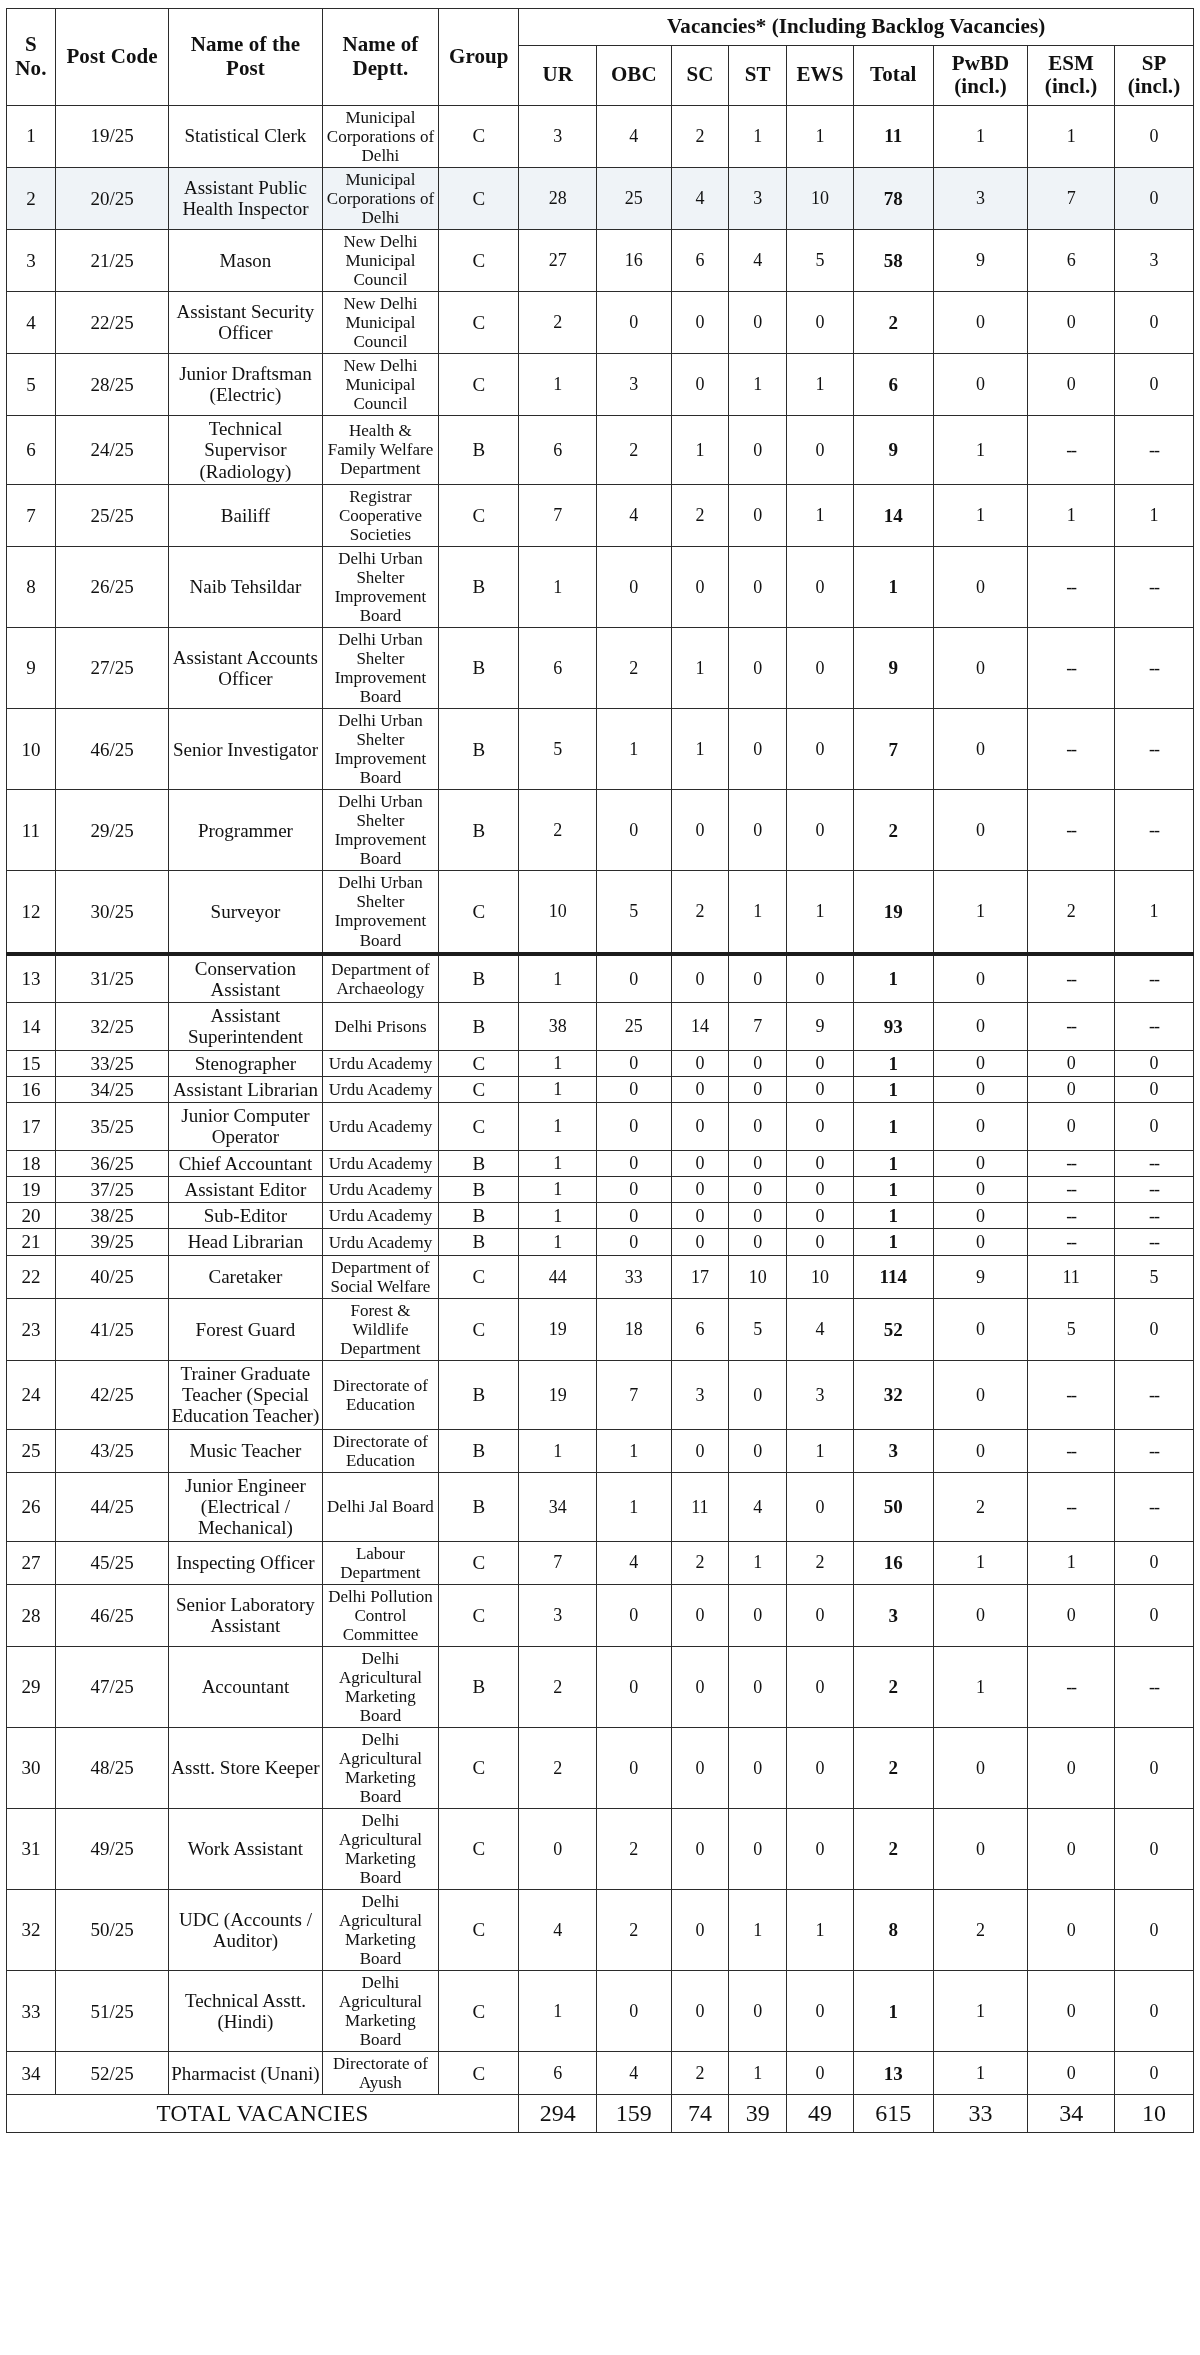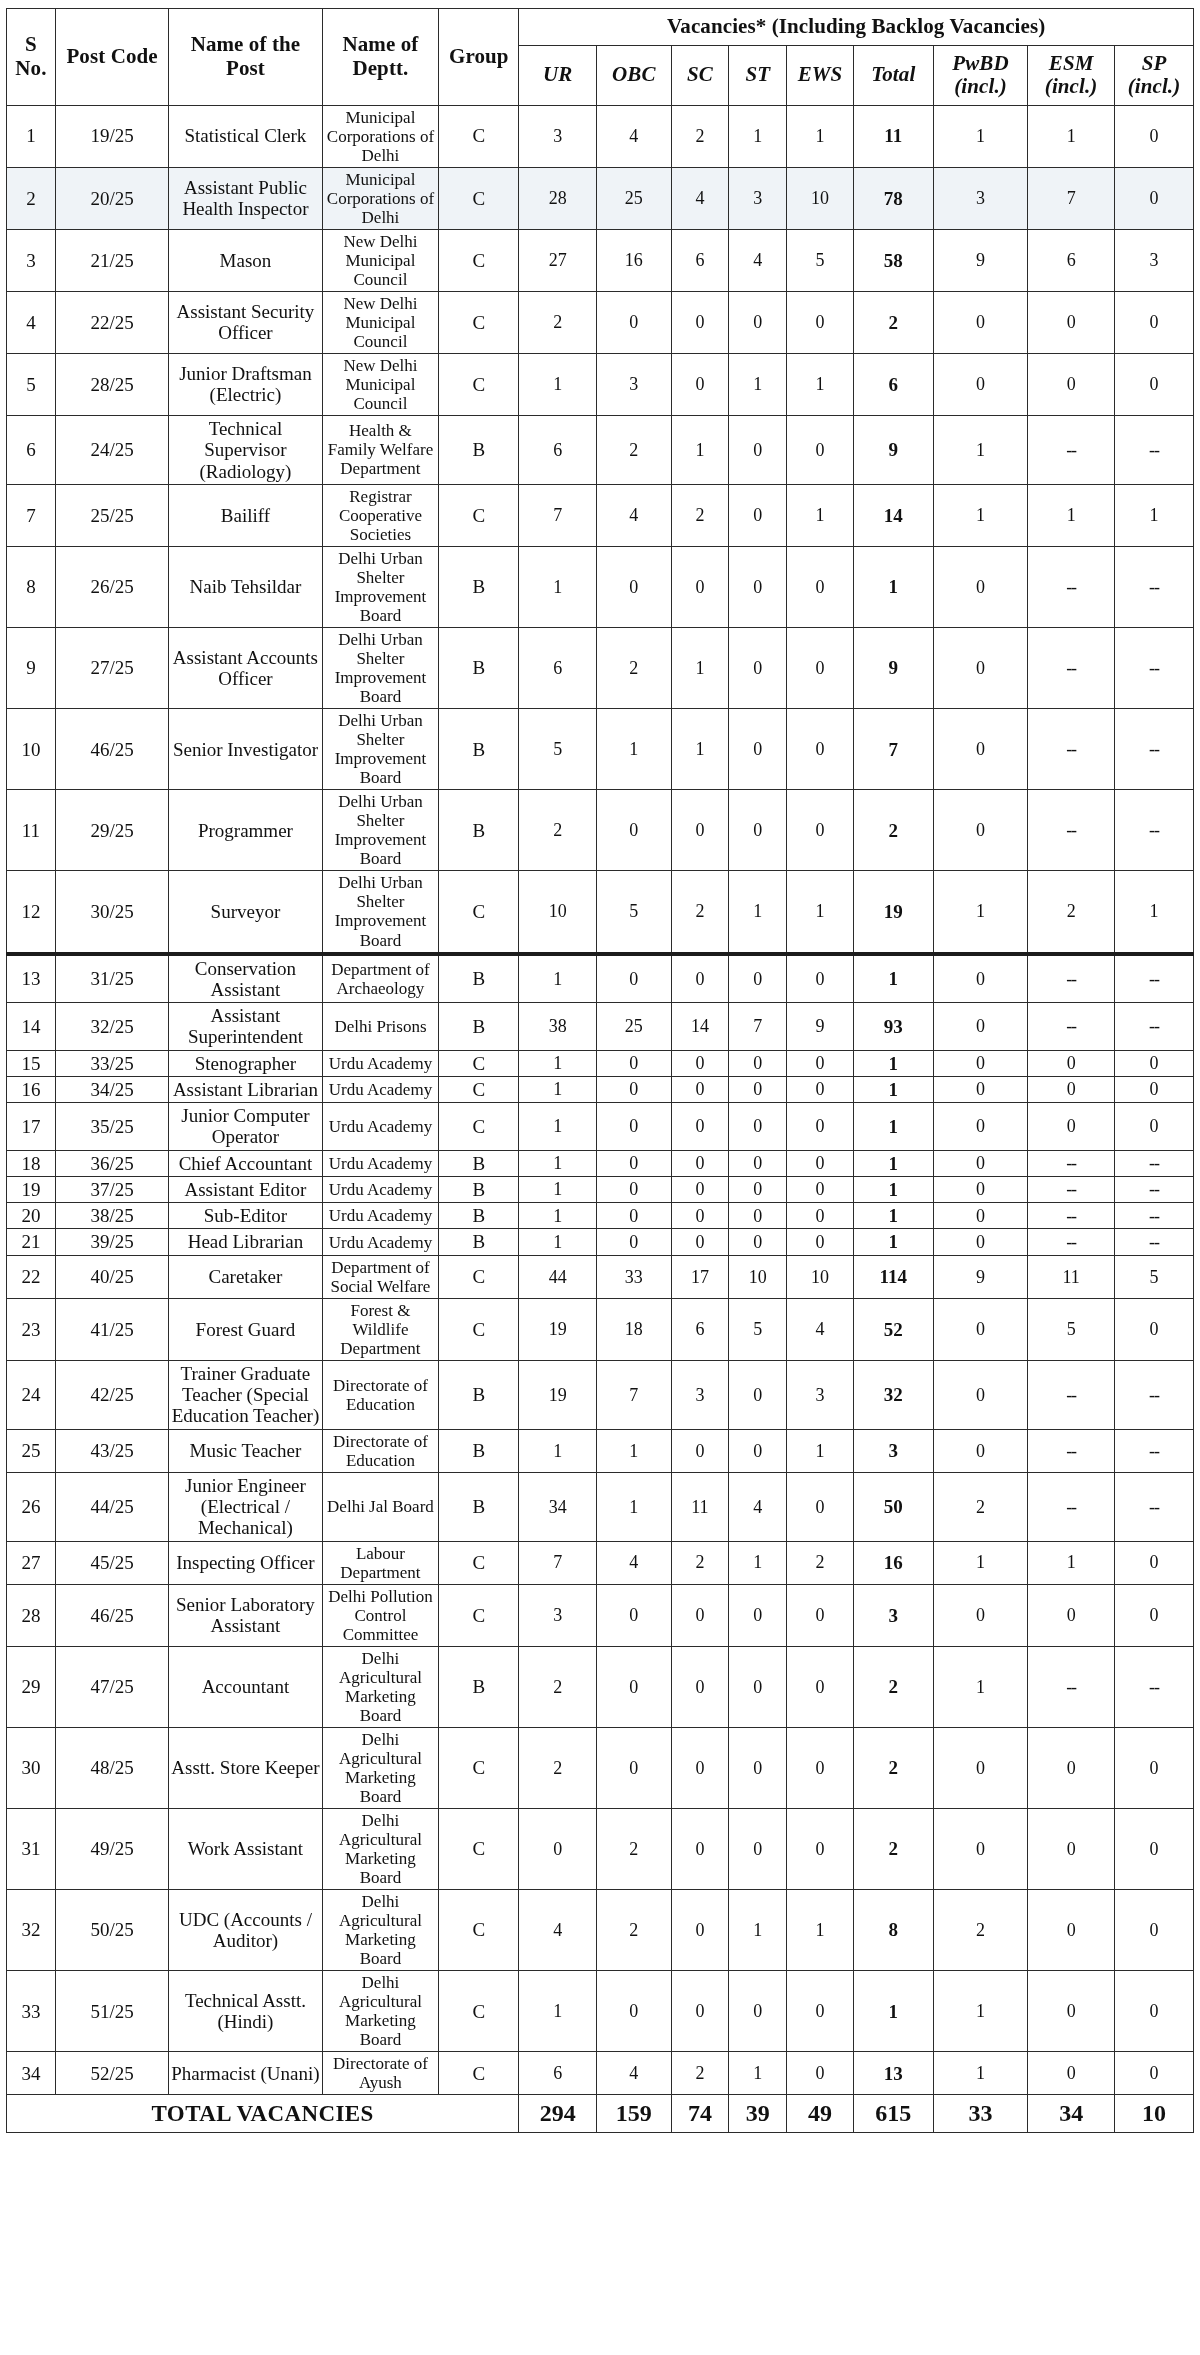--- a/index.html
+++ b/index.html
@@ -38,21 +38,20 @@
     font-size: 21px;
     letter-spacing: .1px;
     padding: 6px 2px;
   }
   thead th.grp-head {
     font-size: 21.5px;
   }
   thead th.sub-head {
     font-size: 20px;
     padding: 5px 1px;
-    font-style: italic;
   }
   
   col.c-sno    { width: 44px; }
   col.c-code   { width: 102px; }
   col.c-post   { width: 138px; }
   col.c-dept   { width: 105px; }
   col.c-group  { width: 72px; }
   col.c-ur     { width: 70px; }
   col.c-obc    { width: 67px; }
   col.c-sc     { width: 52px; }
@@ -71,21 +70,21 @@
   tbody td.post { font-size: 19px; }
   tbody td.dept { font-size: 17px; }
   tbody td.group { font-size: 19px; }
   tbody td.num  { font-size: 18px; }
   tbody td.total { font-size: 19px; font-weight: bold; }
 
   tr.highlight td { background: #eff3f7; }
   tr.thick-top td { border-top: 4px solid #1c1c1c; }
 
   tr.total-row td {
-    font-weight: bold;
+    font-weight: normal;
     font-size: 24px;
     padding: 5px 2px;
   }
   tr.total-row td.total-label {
     font-size: 23px;
     letter-spacing: .4px;
   }
   tr.total-row td.grand { font-size: 24px; }
   .dash { letter-spacing: -1px; }
 </style>

